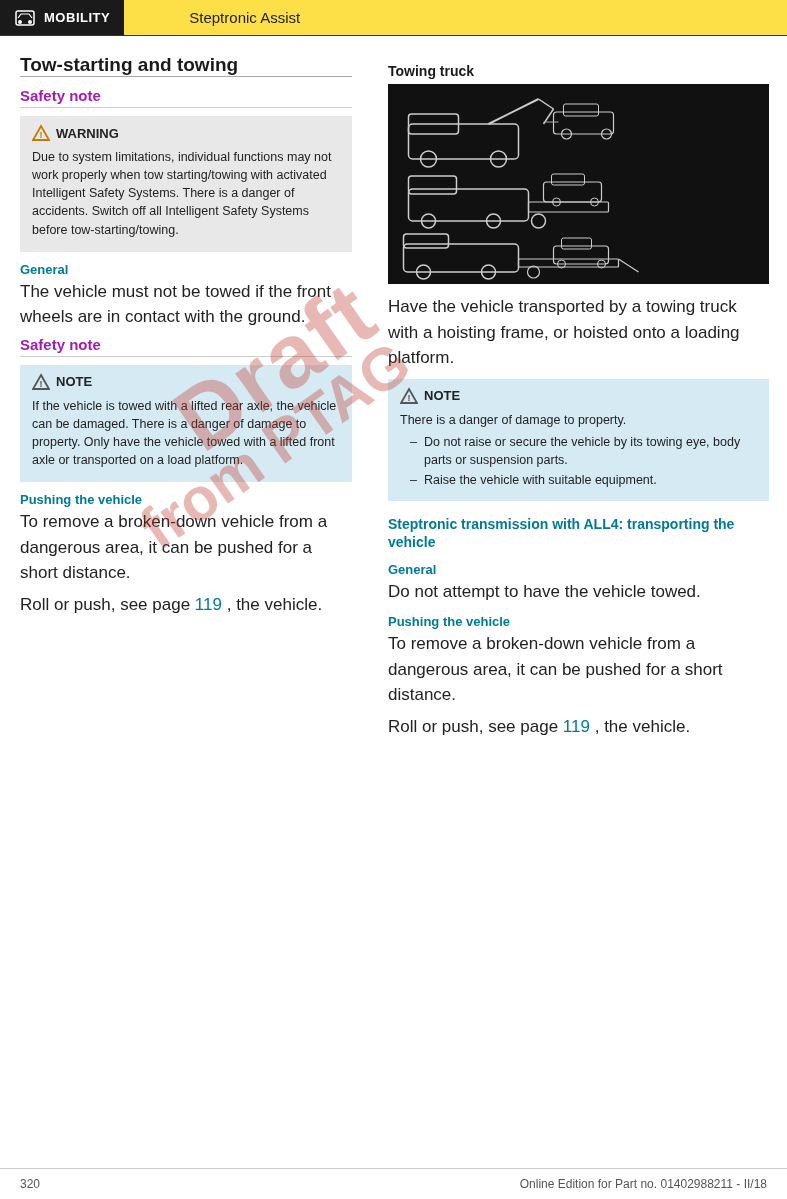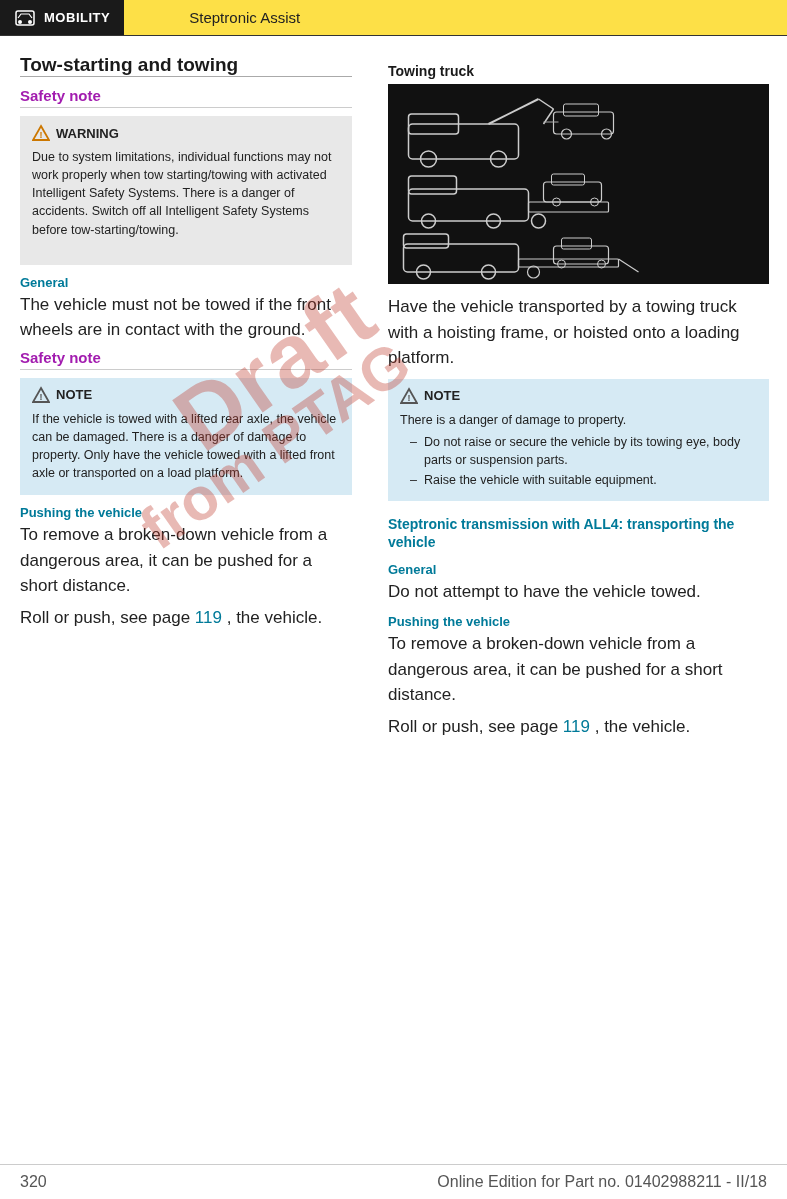--- a/index.html
+++ b/index.html
@@ -103,21 +103,21 @@
     .warning-icon {
       width: 18px;
       height: 18px;
       display: inline-flex;
       align-items: center;
       justify-content: center;
     }
     .warning-box p {
       font-size: 12.5px;
       line-height: 1.45;
-      margin-bottom: 16px;
+      margin-bottom: 3px;
     }
 
     .note-box {
       background: #d6eaf4;
       border: none;
       padding: 8px 12px 10px 12px;
       margin: 8px 0 10px 0;
     }
     .note-box .box-header {
       display: flex;
@@ -209,21 +209,21 @@
     .footer {
       position: absolute;
       bottom: 0;
       left: 0;
       right: 0;
       display: flex;
       justify-content: space-between;
       align-items: center;
       padding: 8px 20px;
       border-top: 1px solid #ccc;
-      font-size: 16px;
+      font-size: 12px;
       color: #555;
     }
 
     .safety-note-label {
       font-size: 15px;
       font-weight: bold;
       color: #a21caf;
       margin-bottom: 6px;
       border-bottom: 1.5px solid #ccc;
       padding-bottom: 3px;

